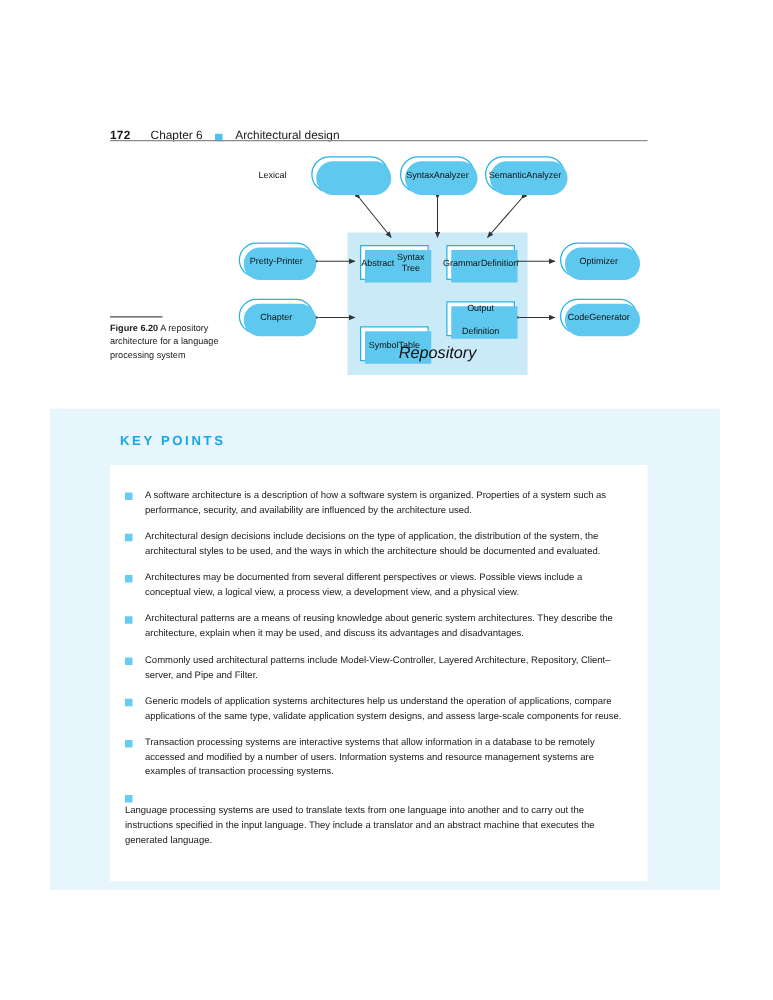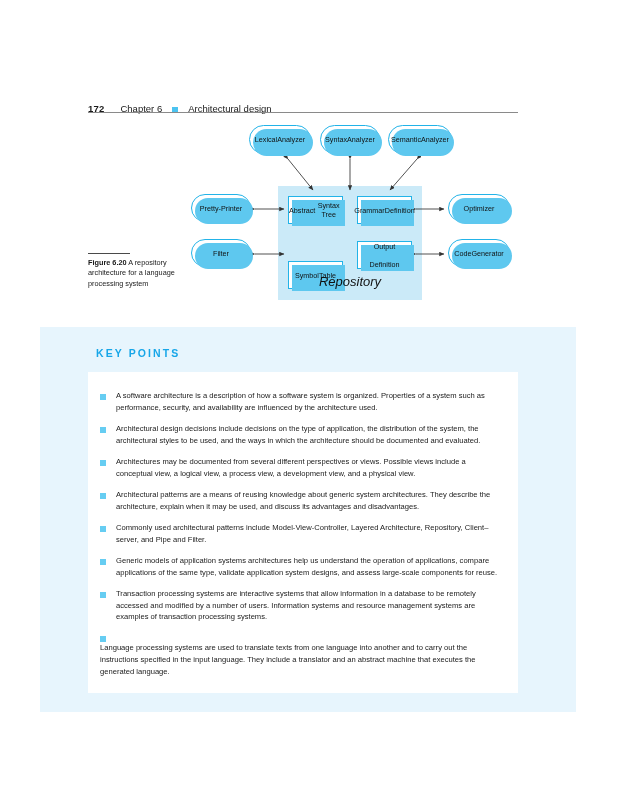--- a/index.html
+++ b/index.html
@@ -124,21 +124,21 @@
     top: 152px;
     width: 144px;
     text-align: center;
     font-size: 13px;
     color: #111;
     z-index: 4;
     font-style: italic;
   }
 
   
-  #node-lexical   { left: 64px;  top: 3px;   width: 62px; height: 29px; }
+  #node-lexical   { left: 64px;  top: 3px;   width: 62px; height: 29px; gap: 48px; }
   #node-syntax    { left: 135px; top: 3px;   width: 60px; height: 29px; }
   #node-semantic  { left: 203px; top: 3px;   width: 64px; height: 29px; }
 
   
   #node-pretty    { left: 6px;   top: 72px;  width: 60px; height: 28px; }
   #node-editor    { left: 6px;   top: 117px; width: 60px; height: 28px; }
 
   
   #node-optimizer { left: 263px; top: 72px;  width: 62px; height: 28px; }
   #node-codegen   { left: 263px; top: 117px; width: 62px; height: 28px; }
@@ -174,21 +174,21 @@
     font-weight: bold;
     letter-spacing: 2.1px;
     color: #17a6e8;
   }
   #keypoints-card {
     position: absolute;
     left: 48px;
     top: 45px;
     width: 430px;
     background: #ffffff;
-    padding: 18px 16px 16px 12px;
+    padding: 18px 16px 28px 12px;
     box-sizing: border-box;
   }
   .kp-item {
     display: flex;
     align-items: flex-start;
     margin-bottom: 10px;
   }
   .kp-item:last-child { margin-bottom: 0; flex-direction: column; }
   .kp-bullet {
     flex: 0 0 auto;
@@ -273,21 +273,21 @@
   </div>
 
   <div class="node pill" id="node-pretty">
     <span class="shadow-l"></span>
     <span>Pretty-</span>
       <br>
     <span>Printer</span>
   </div>
   <div class="node pill" id="node-editor">
     <span class="shadow-l"></span>
-    <span>Filter</span>
+    <span>Chapter</span>
   </div>
 
   <div class="node pill" id="node-optimizer">
     <span class="shadow-l"></span>
     <span>Optimizer</span>
   </div>
   <div class="node pill" id="node-codegen">
     <span class="shadow-l"></span>
     <span>Code</span>
       <br>

